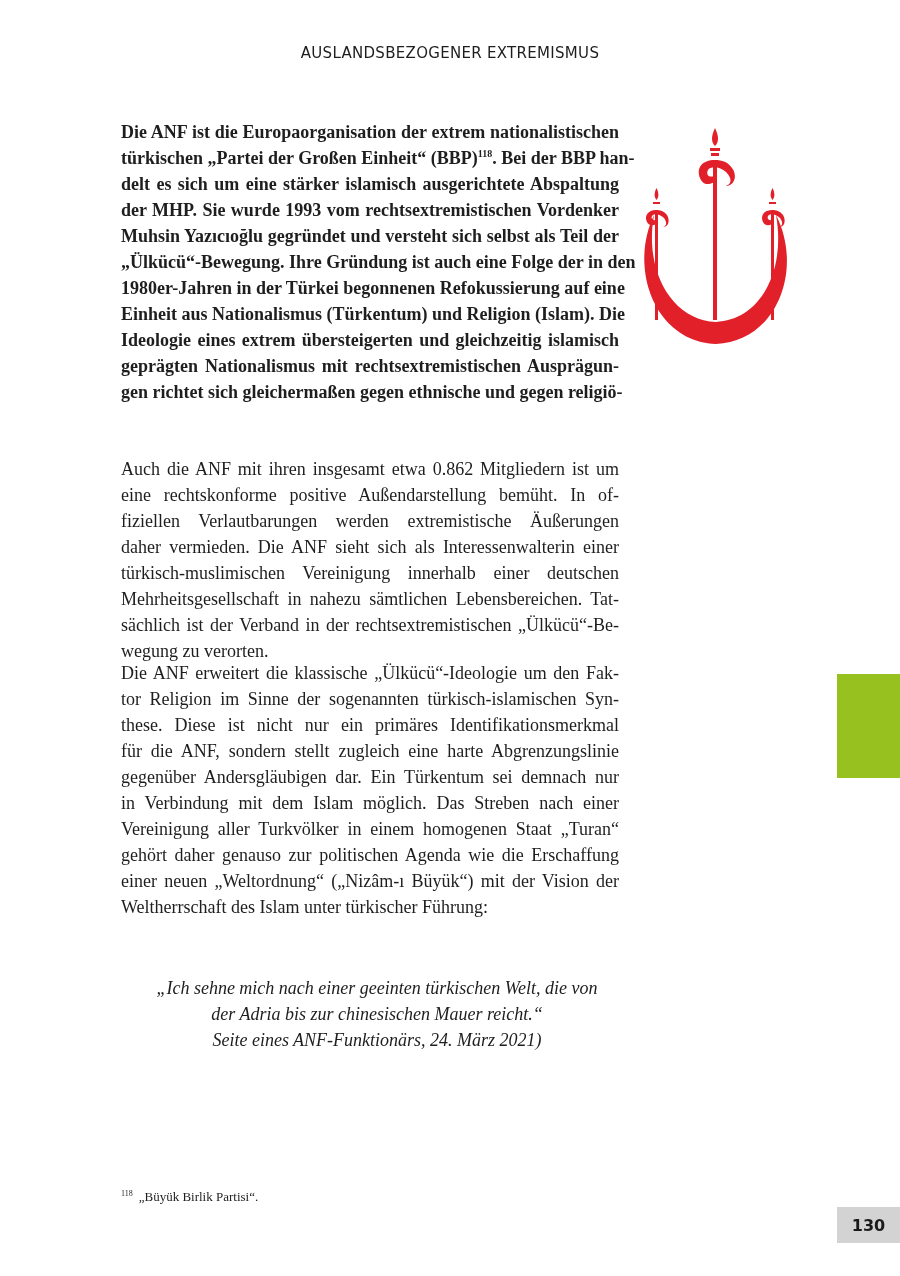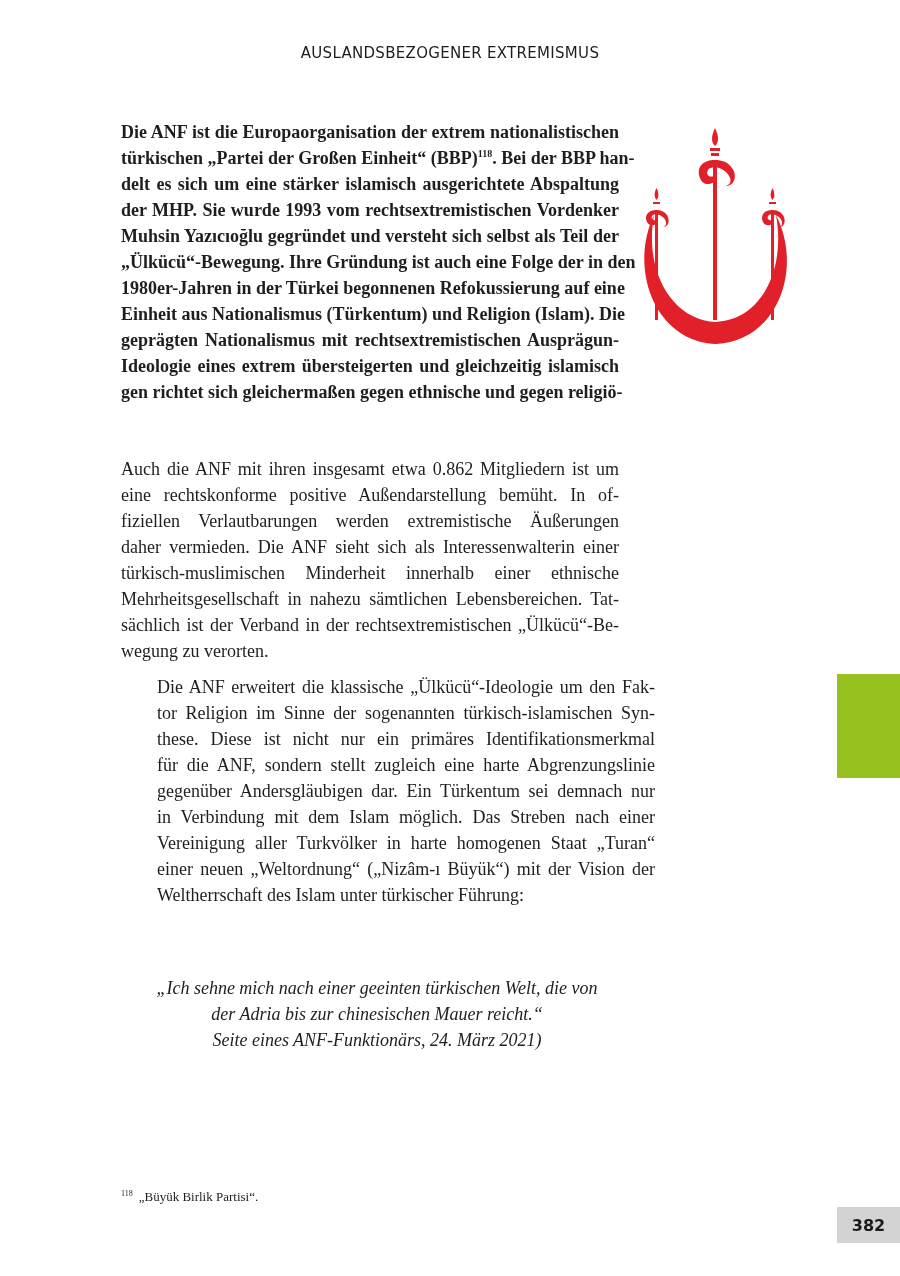--- a/index.html
+++ b/index.html
@@ -16,21 +16,21 @@
   .body-text {
     position: absolute; left: 121px; width: 498px;
     font-family: "Liberation Serif", "DejaVu Serif", serif;
     font-size: 18px; line-height: 26px; color: #1e1e1e;
   }
   .para { margin: 0; text-align: justify; hyphens: manual; }
   .para .line { display: block; text-align: justify; text-align-last: justify; white-space: nowrap; }
   .para .line.last { text-align-last: left; }
   .p1 { top: 119px; font-weight: bold; }
   .p2 { top: 456px; }
-  .p3 { top: 674px; margin-left: 36px; }
+  .p3 { top: 660px; }
   .quote {
     position: absolute; left: 147px; top: 975px; width: 460px;
     font-family: "Liberation Serif", "DejaVu Serif", serif;
     font-style: italic; font-size: 18px; line-height: 26px; color: #1e1e1e;
   }
   .quote .line { display: block; white-space: nowrap; text-align: center; }
   sup.fn { font-size: 10px; vertical-align: super; line-height: 0; }
   .logo {
     position: absolute; left: 636px; top: 120px; width: 158px; height: 228px;
   }
@@ -61,22 +61,22 @@
 <div class="body-text p1">
   <p class="para">
     <span class="line">Die ANF ist die Europaorganisation der extrem nationalistischen</span>
     <span class="line"><span>türkischen „Partei der Großen Einheit“ (BBP)</span><sup class="fn">118</sup><span>. Bei der BBP han-</span></span>
     <span class="line">delt es sich um eine stärker islamisch ausgerichtete Abspaltung</span>
     <span class="line">der MHP. Sie wurde 1993 vom rechtsextremistischen Vordenker</span>
     <span class="line">Muhsin Yazıcıoğlu gegründet und versteht sich selbst als Teil der</span>
     <span class="line">„Ülkücü“-Bewegung. Ihre Gründung ist auch eine Folge der in den</span>
     <span class="line">1980er-Jahren in der Türkei begonnenen Refokussierung auf eine</span>
     <span class="line">Einheit aus Nationalismus (Türkentum) und Religion (Islam). Die</span>
+    <span class="line">Ideologie eines extrem übersteigerten und gleichzeitig islamisch</span>
     <span class="line">geprägten Nationalismus mit rechtsextremistischen Ausprägun-</span>
-    <span class="line">Ideologie eines extrem übersteigerten und gleichzeitig islamisch</span>
     <span class="line">gen richtet sich gleichermaßen gegen ethnische und gegen religiö-</span>
   </p>
 </div>
 
 <div class="logo">
   <svg width="158" height="228" viewBox="0 0 158 228" xmlns="http://www.w3.org/2000/svg">
     <g fill="#e2202a">
 
       <path d="M18 95 C -8 150, 20 222, 80 224 C 140 222, 168 150, 140 95 C 150 150, 125 200, 80 202 C 35 200, 8 150, 18 95 Z"></path>
 
@@ -98,48 +98,49 @@
     </g>
   </svg>
 </div>
 
 <div class="body-text p2">
   <p class="para">
     <span class="line">Auch die ANF mit ihren insgesamt etwa 0.862 Mitgliedern ist um</span>
     <span class="line">eine rechtskonforme positive Außendarstellung bemüht. In of-</span>
     <span class="line">fiziellen Verlautbarungen werden extremistische Äußerungen</span>
     <span class="line">daher vermieden. Die ANF sieht sich als Interessenwalterin einer</span>
-    <span class="line">türkisch-muslimischen Minderheit innerhalb einer ethnische</span>
+    <span class="line">türkisch-muslimischen Vereinigung innerhalb einer deutschen</span>
     <span class="line">Mehrheitsgesellschaft in nahezu sämtlichen Lebensbereichen. Tat-</span>
     <span class="line">sächlich ist der Verband in der rechtsextremistischen „Ülkücü“-Be-</span>
     <span class="line last">wegung zu verorten.</span>
   </p>
 </div>
 
 <div class="body-text p3">
   <p class="para">
     <span class="line">Die ANF erweitert die klassische „Ülkücü“-Ideologie um den Fak-</span>
     <span class="line">tor Religion im Sinne der sogenannten türkisch-islamischen Syn-</span>
     <span class="line">these. Diese ist nicht nur ein primäres Identifikationsmerkmal</span>
     <span class="line">für die ANF, sondern stellt zugleich eine harte Abgrenzungslinie</span>
     <span class="line">gegenüber Andersgläubigen dar. Ein Türkentum sei demnach nur</span>
     <span class="line">in Verbindung mit dem Islam möglich. Das Streben nach einer</span>
-    <span class="line">Vereinigung aller Turkvölker in harte homogenen Staat „Turan“</span>
+    <span class="line">Vereinigung aller Turkvölker in einem homogenen Staat „Turan“</span>
+    <span class="line">gehört daher genauso zur politischen Agenda wie die Erschaffung</span>
     <span class="line">einer neuen „Weltordnung“ („Nizâm-ı Büyük“) mit der Vision der</span>
     <span class="line last">Weltherrschaft des Islam unter türkischer Führung:</span>
   </p>
 </div>
 
 <div class="quote">
   <span class="line">„Ich sehne mich nach einer geeinten türkischen Welt, die von</span>
   <span class="line">der Adria bis zur chinesischen Mauer reicht.“</span>
   <span class="line">Seite eines ANF-Funktionärs, 24. März 2021)</span>
 </div>
 
 <div class="green-tab"></div>
 
 <div class="footnote">
   <span class="fn-num">118</span><span>„Büyük Birlik Partisi“.</span>
 </div>
 
 <div class="page-number-box">
-  <span class="page-number">382</span>
+  <span class="page-number">130</span>
 </div>
 
 </body></html>

